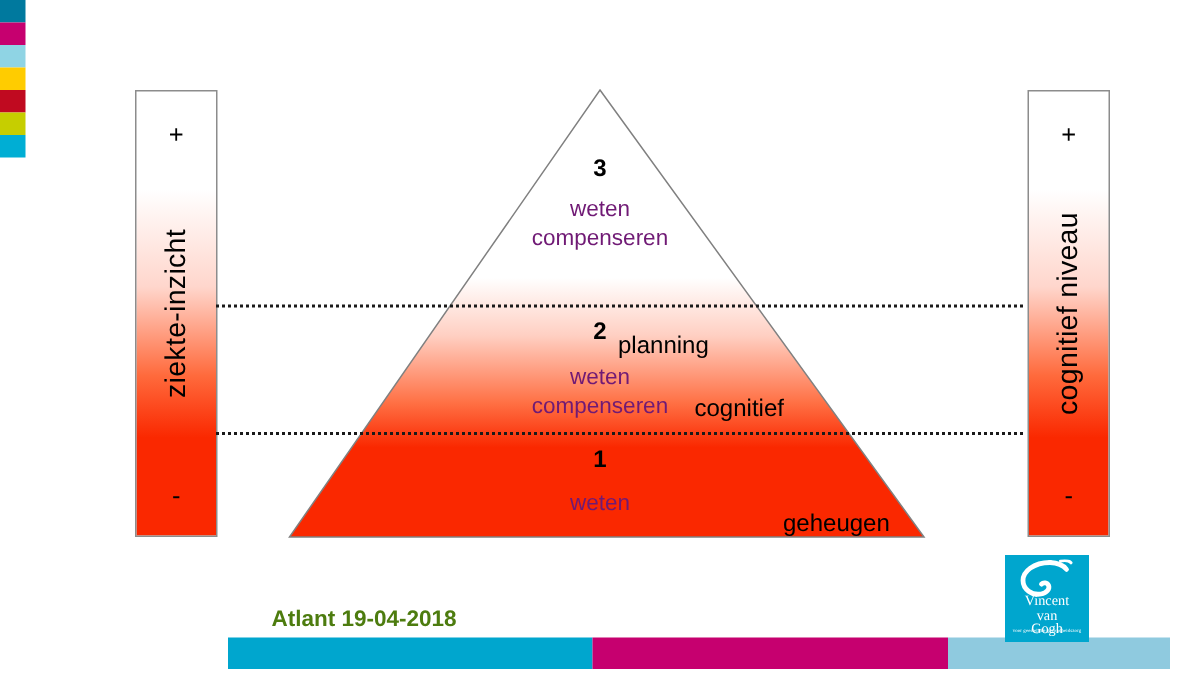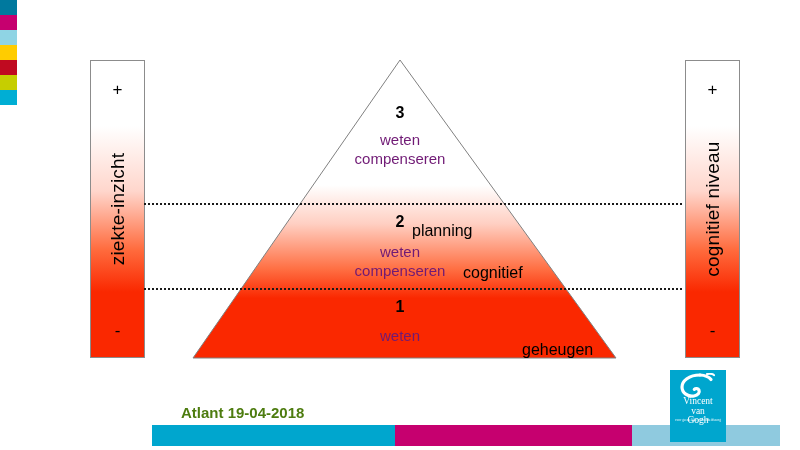--- a/index.html
+++ b/index.html
@@ -161,21 +161,21 @@
     white-space: nowrap;
     font-weight: bold;
   }
 
   
   #logo {
     position: absolute;
     left: 670px;
     top: 370px;
     width: 56px;
-    height: 72px;
+    height: 58px;
     background: #00a6ce;
     overflow: hidden;
   }
   #logo-mark {
     position: absolute;
     left: 7px;
     top: 3px;
   }
   #logo-text {
     position: absolute;

